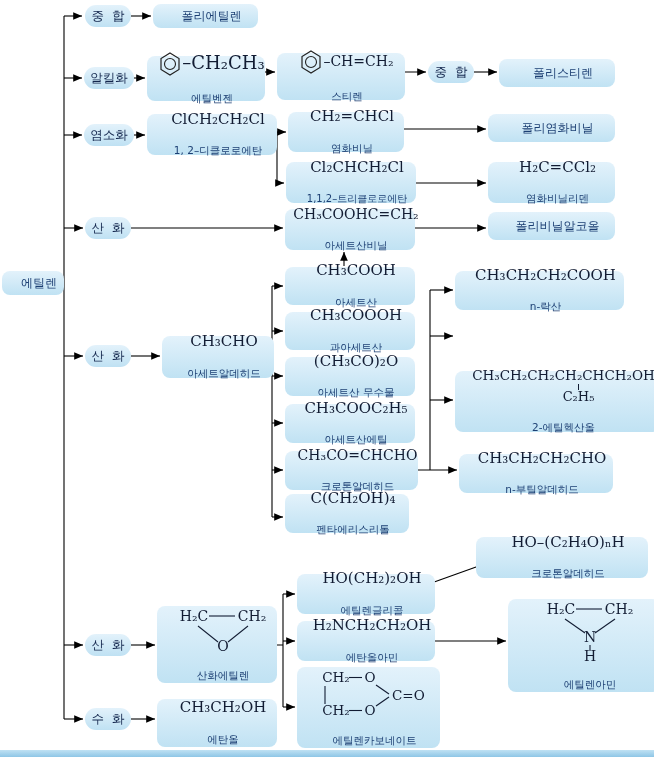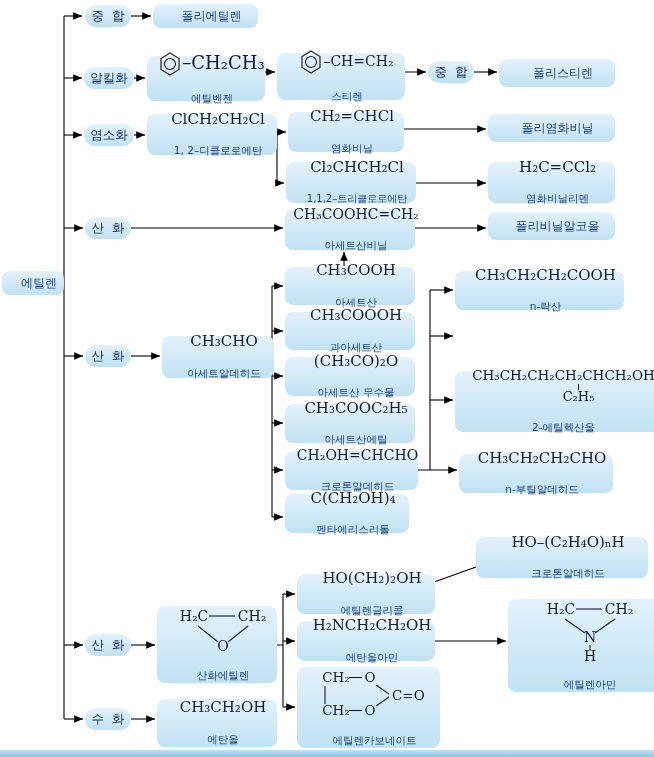--- a/index.html
+++ b/index.html
@@ -193,21 +193,21 @@
   </div>
   <div class="box" style="left:285px;top:357px;width:118px;height:39px">
     <div class="fm">(CH₃CO)₂O</div>
     <div class="nm">아세트산 무수물</div>
   </div>
   <div class="box" style="left:285px;top:404px;width:118px;height:39px">
     <div class="fm">CH₃COOC₂H₅</div>
     <div class="nm">아세트산에틸</div>
   </div>
   <div class="box" style="left:285px;top:451px;width:121px;height:39px">
-    <div class="fm" style="font-size:14px">CH₂OH=CHCHO</div>
+    <div class="fm" style="font-size:14px">CH₃CO=CHCHO</div>
     <div class="nm">크로톤알데히드</div>
   </div>
   <div class="box" style="left:285px;top:494px;width:112px;height:39px">
     <div class="fm">C(CH₂OH)₄</div>
     <div class="nm">펜타에리스리톨</div>
   </div>
 
   <div class="box" style="left:459px;top:454px;width:142px;height:39px">
     <div class="fm">CH₃CH₂CH₂CHO</div>
     <div class="nm">n-부틸알데히드</div>

